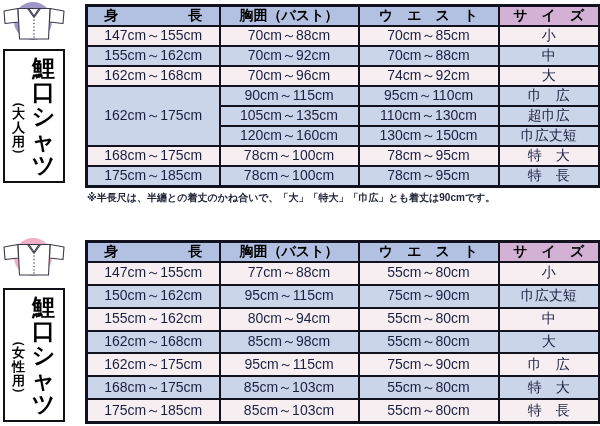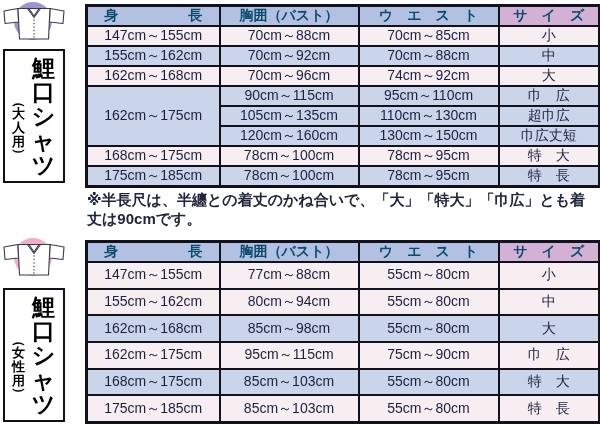--- a/index.html
+++ b/index.html
@@ -31,29 +31,29 @@
   table {
     position:absolute; left:85px; width:513px; height:184px;
     border-collapse:collapse; table-layout:fixed;
     border:3px solid var(--border,#12121f);
   }
   th, td {
     border:2px solid var(--border,#12121f);
     text-align:center; vertical-align:middle;
     font-size:14px; white-space:nowrap; overflow:hidden;
   }
-  th { height:20px; font-weight:700; color:#0c4a6e; }
+  th { height:20px; font-weight:700; color:#000000; }
   .th-blue { background:var(--header-blue,#b2c1e1); }
   .th-pink { background:var(--header-pink,#d2b1d5); }
   .row-pink td { background:var(--row-pink,#f7eef1); }
   .row-blue td { background:var(--row-blue,#cbd5ea); }
   
   .footnote {
     position:absolute; left:87px; top:191px; width:510px;
-    font-size:15px; font-weight:700; color:#22263a; letter-spacing:0;
+    font-size:10px; font-weight:700; color:#22263a; letter-spacing:0;
   }
 </style>
 </head>
 <body>
 
 <div class="page">
 
   <div class="icon-wrap" style="left:2px; top:2px;">
     <div class="icon-circle adult"></div>
     <svg class="shirt-svg" width="64" height="38" viewBox="0 0 64 38">
@@ -212,20 +212,26 @@
           <th class="th-pink">サ　イ　ズ</th>
         </tr>
       </thead>
     <tbody>
         <tr class="row-pink">
           <td>147cm～155cm</td>
           <td>77cm～88cm</td>
           <td>55cm～80cm</td>
           <td>小</td>
         </tr>
+        <tr class="row-blue">
+          <td>150cm～162cm</td>
+          <td>95cm～115cm</td>
+          <td>75cm～90cm</td>
+          <td>巾広丈短</td>
+        </tr>
         <tr class="row-pink">
           <td>155cm～162cm</td>
           <td>80cm～94cm</td>
           <td>55cm～80cm</td>
           <td>中</td>
         </tr>
         <tr class="row-blue">
           <td>162cm～168cm</td>
           <td>85cm～98cm</td>
           <td>55cm～80cm</td>

